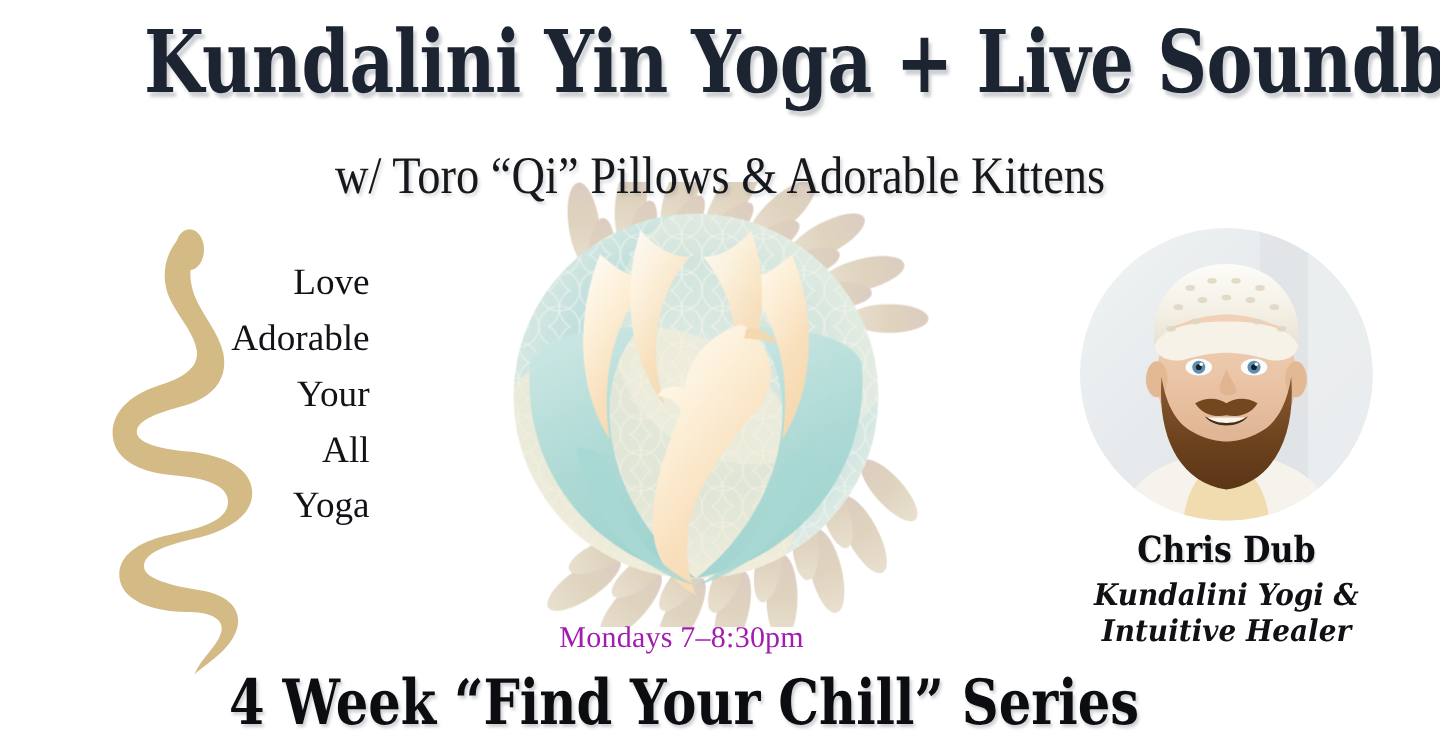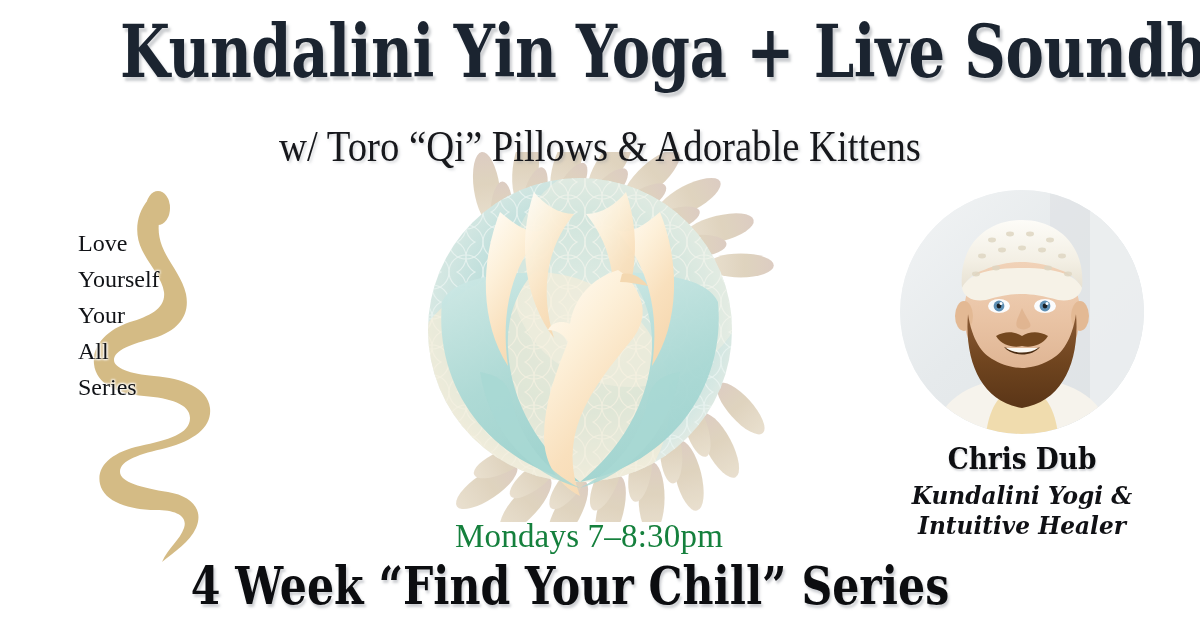--- a/index.html
+++ b/index.html
@@ -65,25 +65,25 @@
     z-index: 4;
   }
   .snake-svg {
     position: absolute;
     left: 0; top: 0;
     width: 230px; height: 380px;
   }
   .mantra {
     position: absolute;
     left: 0;
-    top: 37px;
+    top: 24px;
     width: 230px;
-    text-align: left;
+    text-align: right;
     font-family: "Liberation Serif", "DejaVu Serif", serif;
-    font-size: 24px;
+    font-size: 31px;
     line-height: 1.50;
     color: #111317;
     text-shadow: 1px 1px 2px rgba(255,255,255,0.9),
                 -1px -1px 2px rgba(255,255,255,0.9),
                  1px -1px 2px rgba(255,255,255,0.85),
                 -1px  1px 2px rgba(255,255,255,0.85);
   }
   .mantra span { display: block; }
 
   
@@ -93,27 +93,27 @@
     top: 152px;
     width: 500px;
     height: 370px;
     z-index: 2;
   }
   .mandala svg { display: block; width: 500px; height: 370px; }
 
   
   .timeline-text {
     position: absolute;
-    left: 309px;
+    left: 288px;
     top: 518px;
     width: 560px;
     text-align: center;
     font-family: "Liberation Serif", "DejaVu Serif", serif;
-    font-size: 33px;
-    color: #15803d;
+    font-size: 25px;
+    color: #a21caf;
     letter-spacing: 0.2px;
     z-index: 6;
     white-space: nowrap;
   }
 
   
   .series {
     position: absolute;
     left: 60px;
     top: 560px;
@@ -390,24 +390,24 @@
                C 36 162, 54 156, 76 150
                C 102 142, 112 126, 108 106
                C 104 88, 90 74, 84 58
                C 78 42, 80 26, 90 14
                C 84 6, 76 6, 70 12 Z" fill="#d4bb85"></path>
 
       <ellipse cx="80" cy="20" rx="12" ry="17" fill="#d4bb85"></ellipse>
     </svg>
     <div class="mantra">
       <span>Love</span>
-      <span>Yourself</span>
+      <span>Adorable</span>
       <span>Your</span>
       <span>All</span>
-      <span>Series</span>
+      <span>Yoga</span>
     </div>
   </div>
 
   <div class="timeline-text">Mondays 7–8:30pm</div>
 
   <div class="series">4 Week “Find Your Chill” Series</div>
 
   <div class="presenter">
     <div class="avatar">
       <svg viewBox="0 0 244 244" xmlns="http://www.w3.org/2000/svg">

